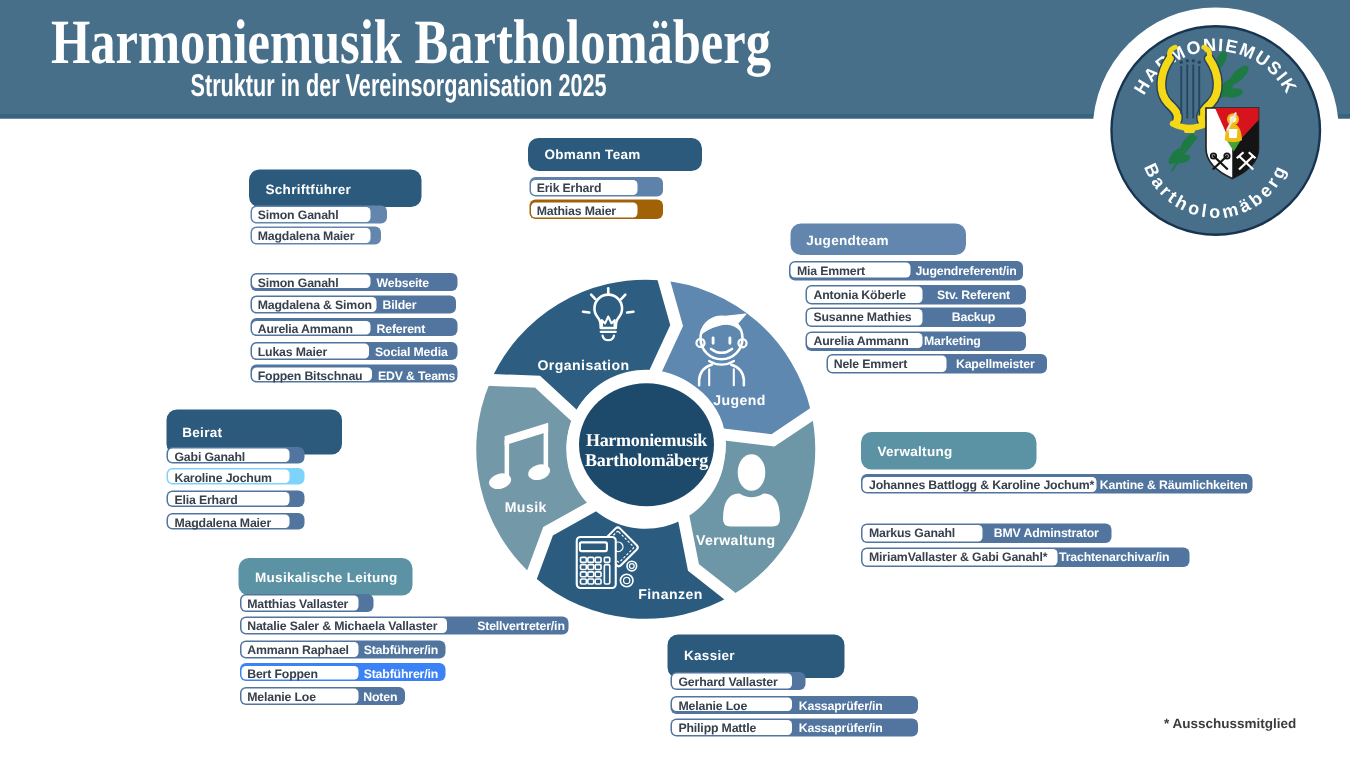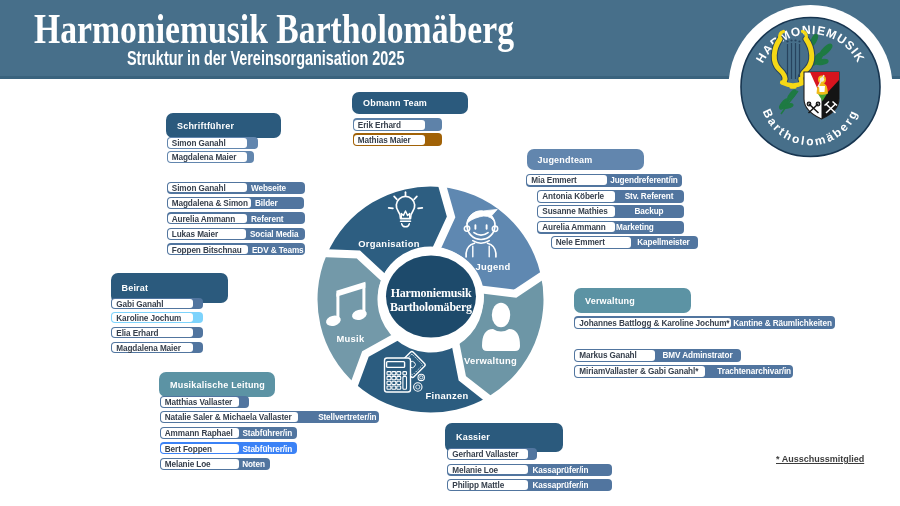--- a/index.html
+++ b/index.html
@@ -13,21 +13,21 @@
 #subtitle { position:absolute; left:127px; top:46px;
   font-size:21px; font-weight:bold; color:#fff; transform:scaleX(0.687); transform-origin:left center;
   white-space:nowrap; }
 .hdr { position:absolute; border-radius:7px; color:#fff; font-weight:bold;
   font-size:9px; letter-spacing:0.2px; }
 .hdr span { position:absolute; left:11px; top:50%; transform:translateY(-50%); white-space:nowrap; }
 .row { position:absolute; height:12px; border-radius:4px; font-weight:bold; white-space:nowrap; }
 .nm { position:absolute; left:1.3px; top:1.3px; bottom:1.3px; background:#fff; border-radius:3px;
   color:#37404d; font-size:8.2px; line-height:11.6px; letter-spacing:-0.1px; padding-left:4px; display:block; }
 .rl { position:absolute; top:1.3px; color:#fff; font-size:8.2px; line-height:11.6px; letter-spacing:-0.1px; }
-#foot { position:absolute; left:776px; top:454px; font-size:9px; color:#3c3c3c; font-weight:bold;text-decoration:underline; }
+#foot { position:absolute; left:776px; top:477px; font-size:9px; color:#3c3c3c; font-weight:bold; }
 .wlbl { fill:#ffffff; font-size:9.4px; font-weight:bold; letter-spacing:0.3px; text-anchor:middle;
   font-family:"Liberation Sans", sans-serif; }
 </style></head>
 <body>
 <div id="stage">
 <div id="banner"></div>
 <div id="title">Harmoniemusik Bartholomäberg</div>
 <div id="subtitle">Struktur in der Vereinsorganisation 2025</div>
 
 <svg id="logo" style="position:absolute;left:727px;top:3px" width="167" height="168" viewBox="0 0 167 168">
@@ -250,21 +250,21 @@
 <div class="row" style="left:574px;top:316.3px;width:261px;background:#51759f;height:12.8px">
       <span class="nm" style="width:156px">Johannes Battlogg &amp; Karoline Jochum*</span>
       <span class="rl" style="left:158.0px;right:2px;text-align:center">Kantine &amp; Räumlichkeiten</span>
     </div>
 <div class="row" style="left:574px;top:349.2px;width:167px;background:#51759f;height:12.8px">
       <span class="nm" style="width:80px">Markus Ganahl</span>
       <span class="rl" style="left:82.0px;right:2px;text-align:center">BMV Adminstrator</span>
     </div>
 <div class="row" style="left:574px;top:365.0px;width:219px;background:#51759f;height:12.8px">
       <span class="nm" style="width:130px">MiriamVallaster &amp; Gabi Ganahl*</span>
-      <span class="rl" style="left:132.0px;right:2px;text-align:right">Trachtenarchivar/in</span>
+      <span class="rl" style="left:132.0px;right:2px;text-align:left">Trachtenarchivar/in</span>
     </div>
 <div class="hdr" style="left:110.5px;top:272.5px;width:117px;height:30px;background:#2b5a7d">
       <span>Beirat</span>
     </div>
 <div class="row" style="left:111px;top:297.5px;width:91.5px;background:#51759f;height:11.4px">
       <span class="nm" style="width:81px">Gabi Ganahl</span>
     </div>
 <div class="row" style="left:111px;top:312.0px;width:91.5px;background:#7dd3fc;height:11.4px">
       <span class="nm" style="width:81px">Karoline Jochum</span>
     </div>

